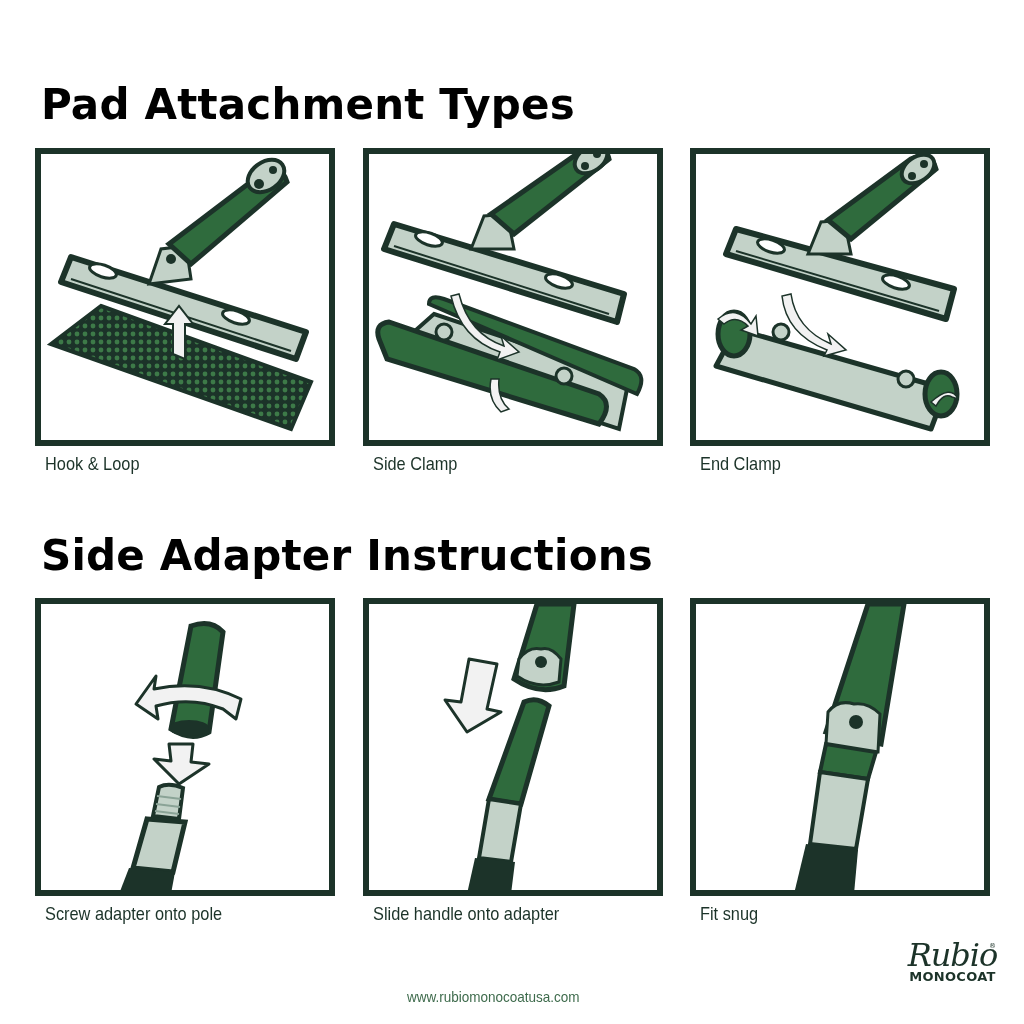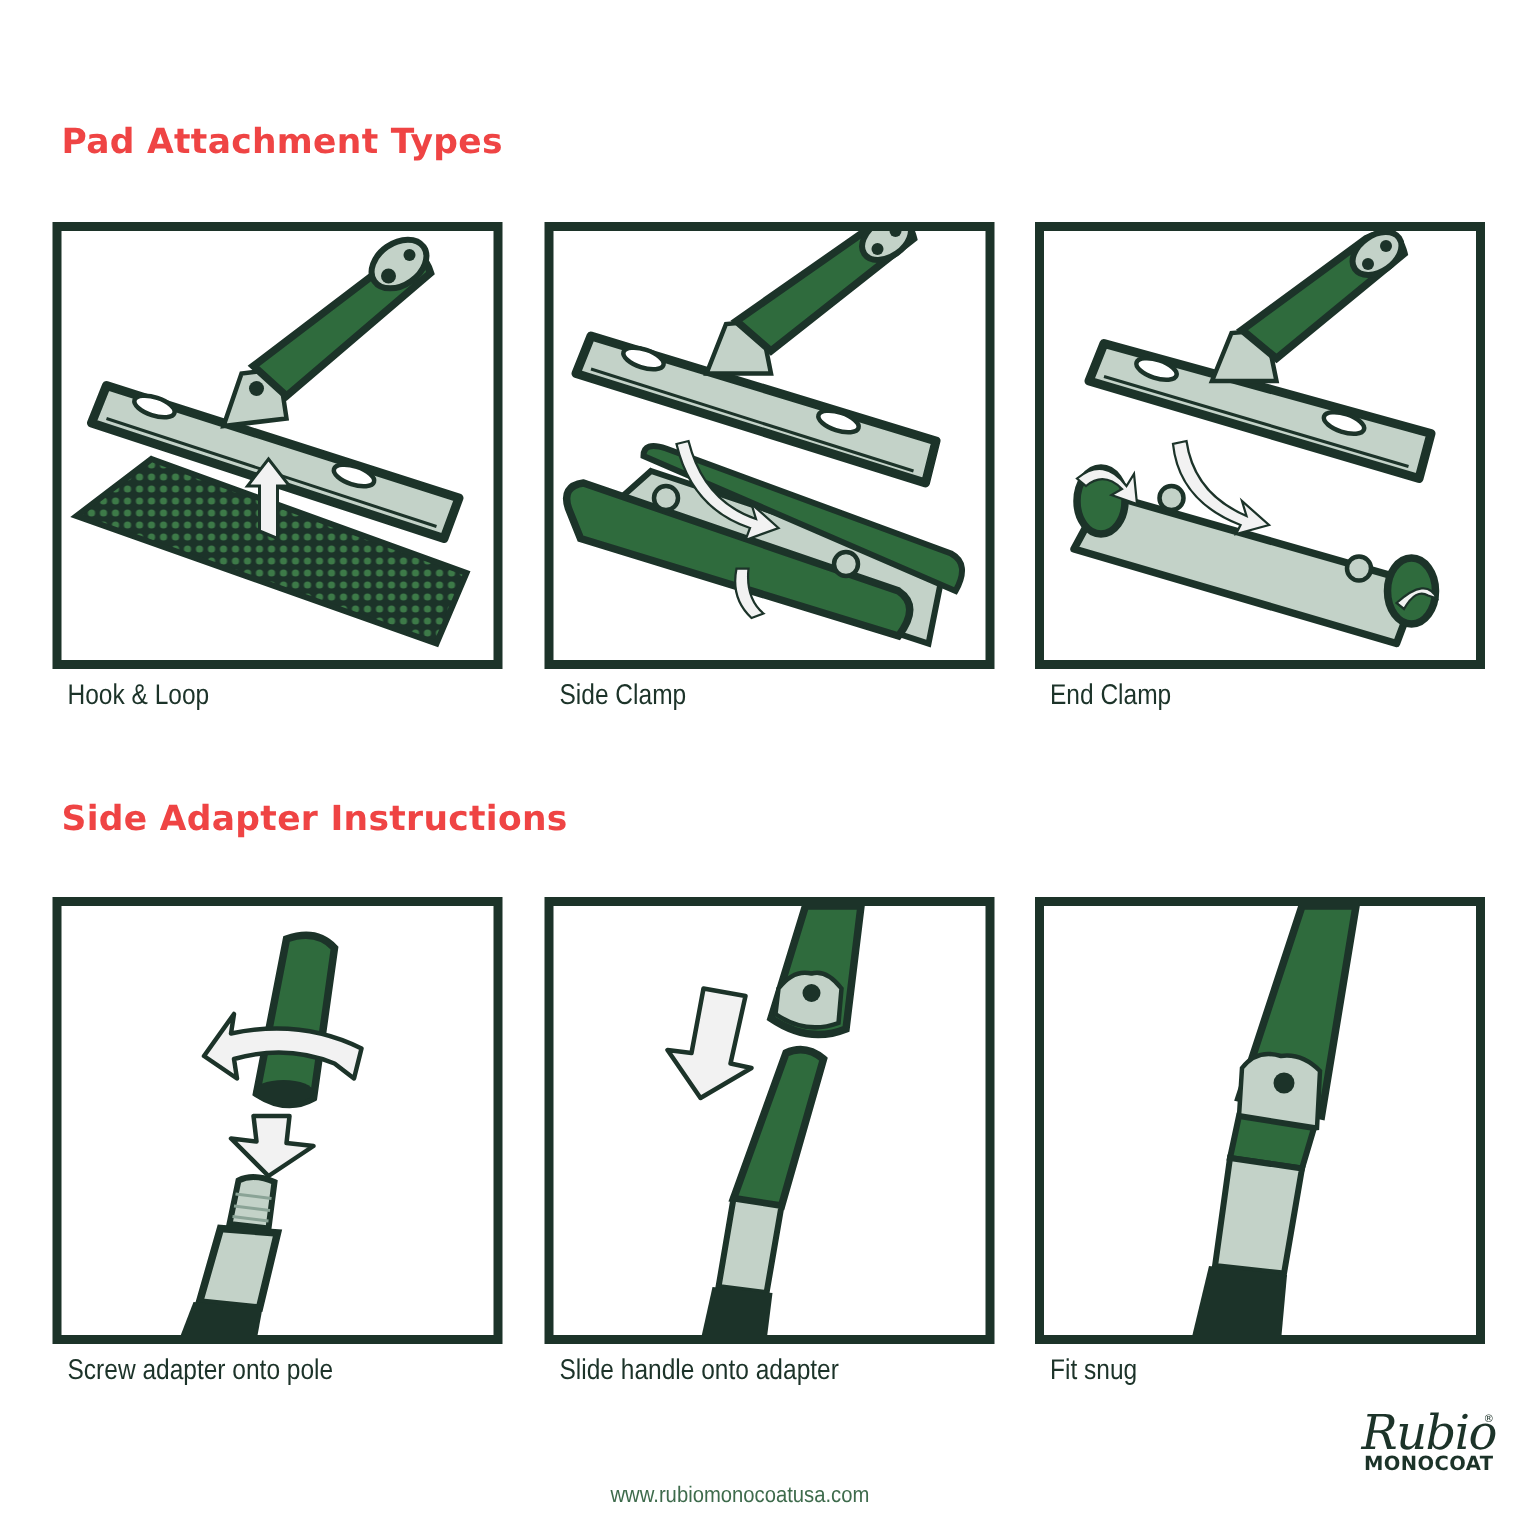--- a/index.html
+++ b/index.html
@@ -1,19 +1,19 @@
 <!DOCTYPE html>
 <html><head>
 <meta charset="utf-8">
 <style>
   html, body { margin: 0; padding: 0; background: #ffffff; }
   body { width: 1024px; height: 1024px; position: relative; overflow: hidden;
          font-family: "DejaVu Sans", "Liberation Sans", sans-serif; color: #1c3329; }
-  .section-title { position: absolute; left: 41px; font-weight: bold; font-size: 23px;
-                   letter-spacing: 0.2px; color: #ef4444; margin: 0; line-height: 1; }
+  .section-title { position: absolute; left: 41px; font-weight: bold; font-size: 42px;
+                   letter-spacing: 0.2px; color: #000000; margin: 0; line-height: 1; }
   .panel { position: absolute; width: 300px; height: 298px; box-sizing: border-box;
            border: 6px solid #1c3329; background: #ffffff; overflow: hidden; }
   .panel svg { position: absolute; left: 0; top: 0; width: 288px; height: 286px; }
   .caption { position: absolute; font-family: "Liberation Sans", sans-serif;
              font-size: 19px; color: #1c3329; transform: scaleX(0.86);
              transform-origin: left top; white-space: nowrap; }
   .footer-url { position: absolute; left: 407px; top: 988px;
                 font-family: "Liberation Sans", sans-serif; font-size: 15px;
                 color: #3e6b4c; transform: scaleX(0.9); transform-origin: left top; }
   .logo { position: absolute; left: 905px; top: 940px; width: 95px; height: 60px; text-align: center; }

